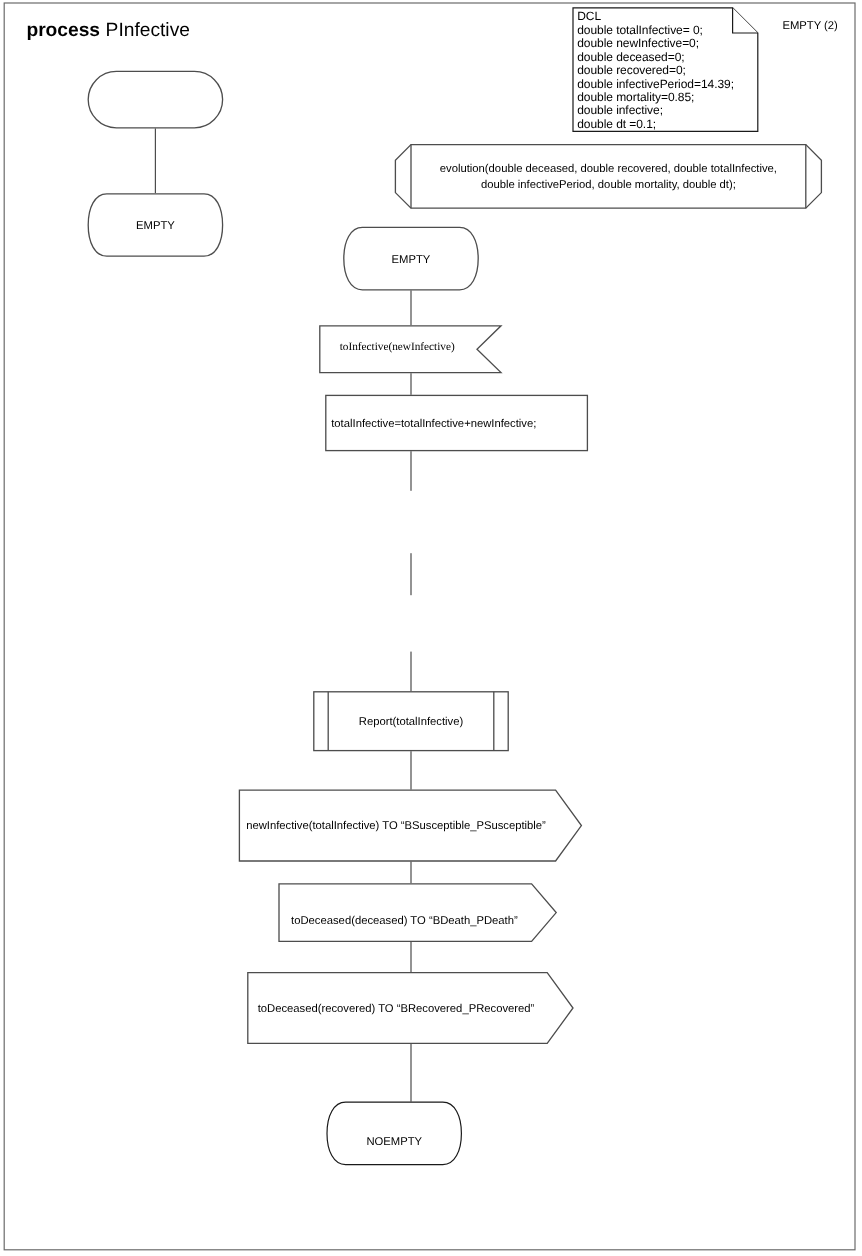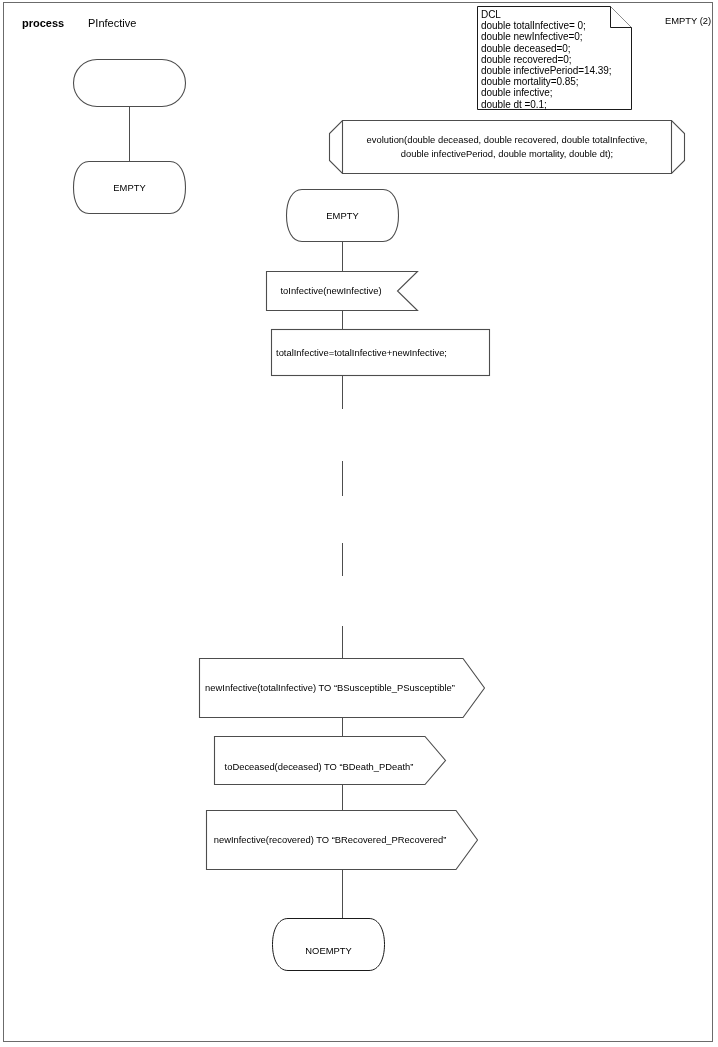--- a/index.html
+++ b/index.html
@@ -24,21 +24,21 @@
     top: 2px;
     width: 710px;
     height: 1040px;
     border: 1px solid #6b6b6b;
     box-sizing: border-box;
   }
 
   
   .hdr {
     position: absolute;
-    font-size: 11px;
+    font-size: 16px;
     color: #000;
     white-space: nowrap;
   }
   .hdr.bold { font-weight: bold; }
 
   
   .node {
     position: absolute;
   }
   .node svg { display: block; overflow: visible; }
@@ -101,21 +101,20 @@
     white-space: pre-line;
     letter-spacing: -0.05px;
   }
   #empty2-label {
     position: absolute;
     left: 652px;
     top: 15px;
     font-size: 9.4px;
     color: #000;
     white-space: nowrap;
-    margin-left: 13px;
   }
 </style>
 </head>
 <body>
 
 <div id="page">
 
   <div id="page-frame"></div>
 
   <div class="hdr bold" style="left:22px; top:17px;">process</div>
@@ -171,66 +170,74 @@
     </svg>
     <div class="node-label">EMPTY</div>
   </div>
 
   <div class="conn" style="left:342px; top:242px; height:29px;"></div>
 
   <div class="node" style="left:266px; top:271px; width:152px; height:40px;">
     <svg width="152" height="40" viewBox="0 0 152 40">
       <path class="shape-stroke" d="M0.5,0.5 L151.5,0.5 L131.5,20 L151.5,39.5 L0.5,39.5 Z"></path>
     </svg>
-    <div class="node-label" style="padding-right:22px; box-sizing:border-box;">toInfective(newInfective)</div>
+    <div class="node-label" style="padding-right:22px; box-sizing:border-box;font-family:Liberation Serif, serif;">toInfective(newInfective)</div>
   </div>
 
   <div class="conn" style="left:342px; top:311px; height:18px;"></div>
 
   <div class="node" style="left:233px; top:329px; width:219px; height:47px;padding-left:38px;">
     <svg width="219" height="47" viewBox="0 0 219 47">
       <rect class="shape-stroke" x="0.5" y="0.5" width="218" height="46"></rect>
     </svg>
     <div class="node-label">totalInfective=totalInfective+newInfective;</div>
   </div>
 
   <div class="conn" style="left:342px; top:376px; height:33px;"></div>
 
 
   <div class="conn" style="left:342px; top:461px; height:35px;"></div>
 
 
   <div class="conn" style="left:342px; top:543px; height:33px;"></div>
 
+  <div class="node" style="left:261px; top:576px; width:163px; height:50px;">
+    <svg width="163" height="50" viewBox="0 0 163 50">
+      <rect class="shape-stroke" x="0.5" y="0.5" width="162" height="49"></rect>
+      <path class="inner-line" d="M12.5,0.5 L12.5,49.5"></path>
+      <path class="inner-line" d="M150.5,0.5 L150.5,49.5"></path>
+    </svg>
+    <div class="node-label">Report(totalInfective)</div>
+  </div>
 
   <div class="conn" style="left:342px; top:626px; height:32px;"></div>
 
   <div class="node" style="left:199px; top:658px; width:286px; height:60px;">
     <svg width="286" height="60" viewBox="0 0 286 60">
       <path class="shape-stroke" d="M0.5,0.5 L264,0.5 L285.5,30 L264,59.5 L0.5,59.5 Z"></path>
     </svg>
     <div class="node-label" style="padding-right:24px; box-sizing:border-box;">newInfective(totalInfective) TO “BSusceptible_PSusceptible”</div>
   </div>
 
   <div class="conn" style="left:342px; top:718px; height:18px;"></div>
 
-  <div class="node" style="left:214px; top:736px; width:232px; height:61px;">
+  <div class="node" style="left:232px; top:736px; width:232px; height:61px;">
     <svg width="232" height="49" viewBox="0 0 232 49">
       <path class="shape-stroke" d="M0.5,0.5 L211,0.5 L231.5,24.5 L211,48.5 L0.5,48.5 Z"></path>
     </svg>
     <div class="node-label" style="padding-right:22px; box-sizing:border-box;">toDeceased(deceased) TO “BDeath_PDeath”</div>
   </div>
 
   <div class="conn" style="left:342px; top:785px; height:25px;"></div>
 
   <div class="node" style="left:206px; top:810px; width:272px; height:60px;">
     <svg width="272" height="60" viewBox="0 0 272 60">
       <path class="shape-stroke" d="M0.5,0.5 L250,0.5 L271.5,30 L250,59.5 L0.5,59.5 Z"></path>
     </svg>
-    <div class="node-label" style="padding-right:24px; box-sizing:border-box;">newInfective(recovered) TO “BRecovered_PRecovered”</div>
+    <div class="node-label" style="padding-right:24px; box-sizing:border-box;">toDeceased(recovered) TO “BRecovered_PRecovered”</div>
   </div>
 
   <div class="conn" style="left:342px; top:870px; height:48px;"></div>
 
   <div class="node" style="left:272px; top:918px; width:113px; height:65px;">
     <svg width="113" height="53" viewBox="0 0 113 53">
       <path class="shape-stroke-dark" d="M16,0.5 L97,0.5 C107,0.5 112.5,12 112.5,26.5 C112.5,41 107,52.5 97,52.5 L16,52.5 C6,52.5 0.5,41 0.5,26.5 C0.5,12 6,0.5 16,0.5 Z"></path>
     </svg>
     <div class="node-label">NOEMPTY</div>
   </div>

